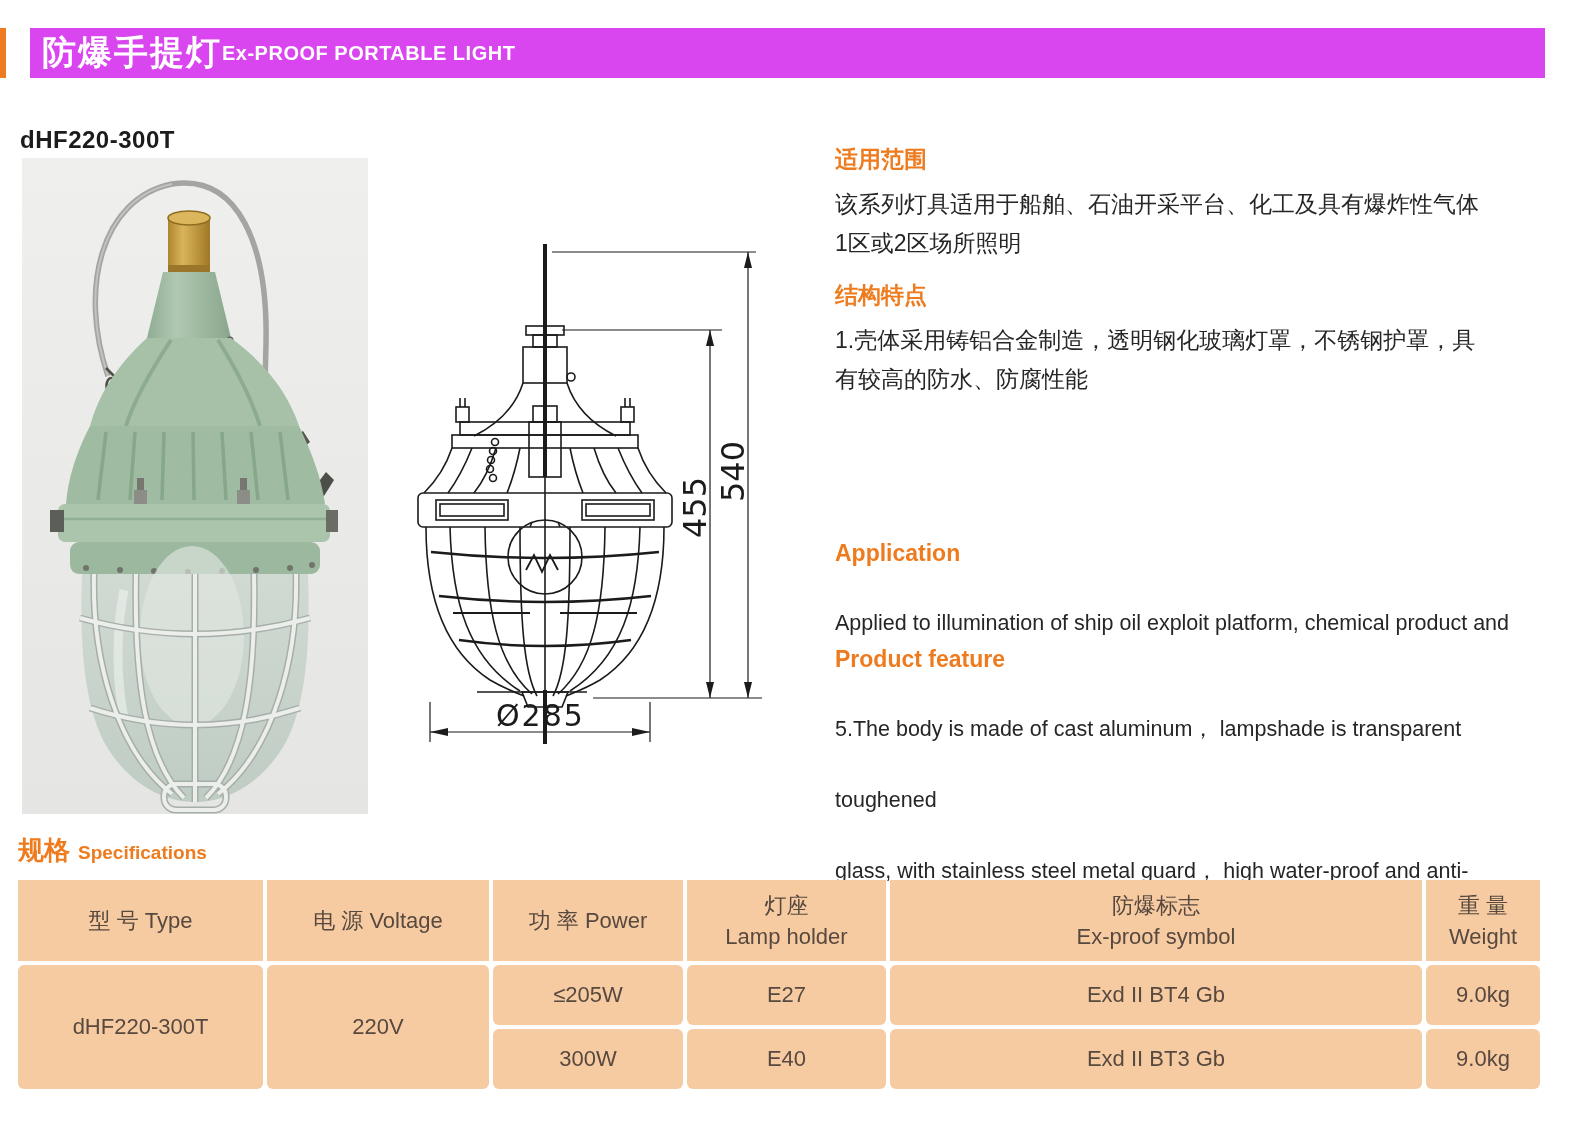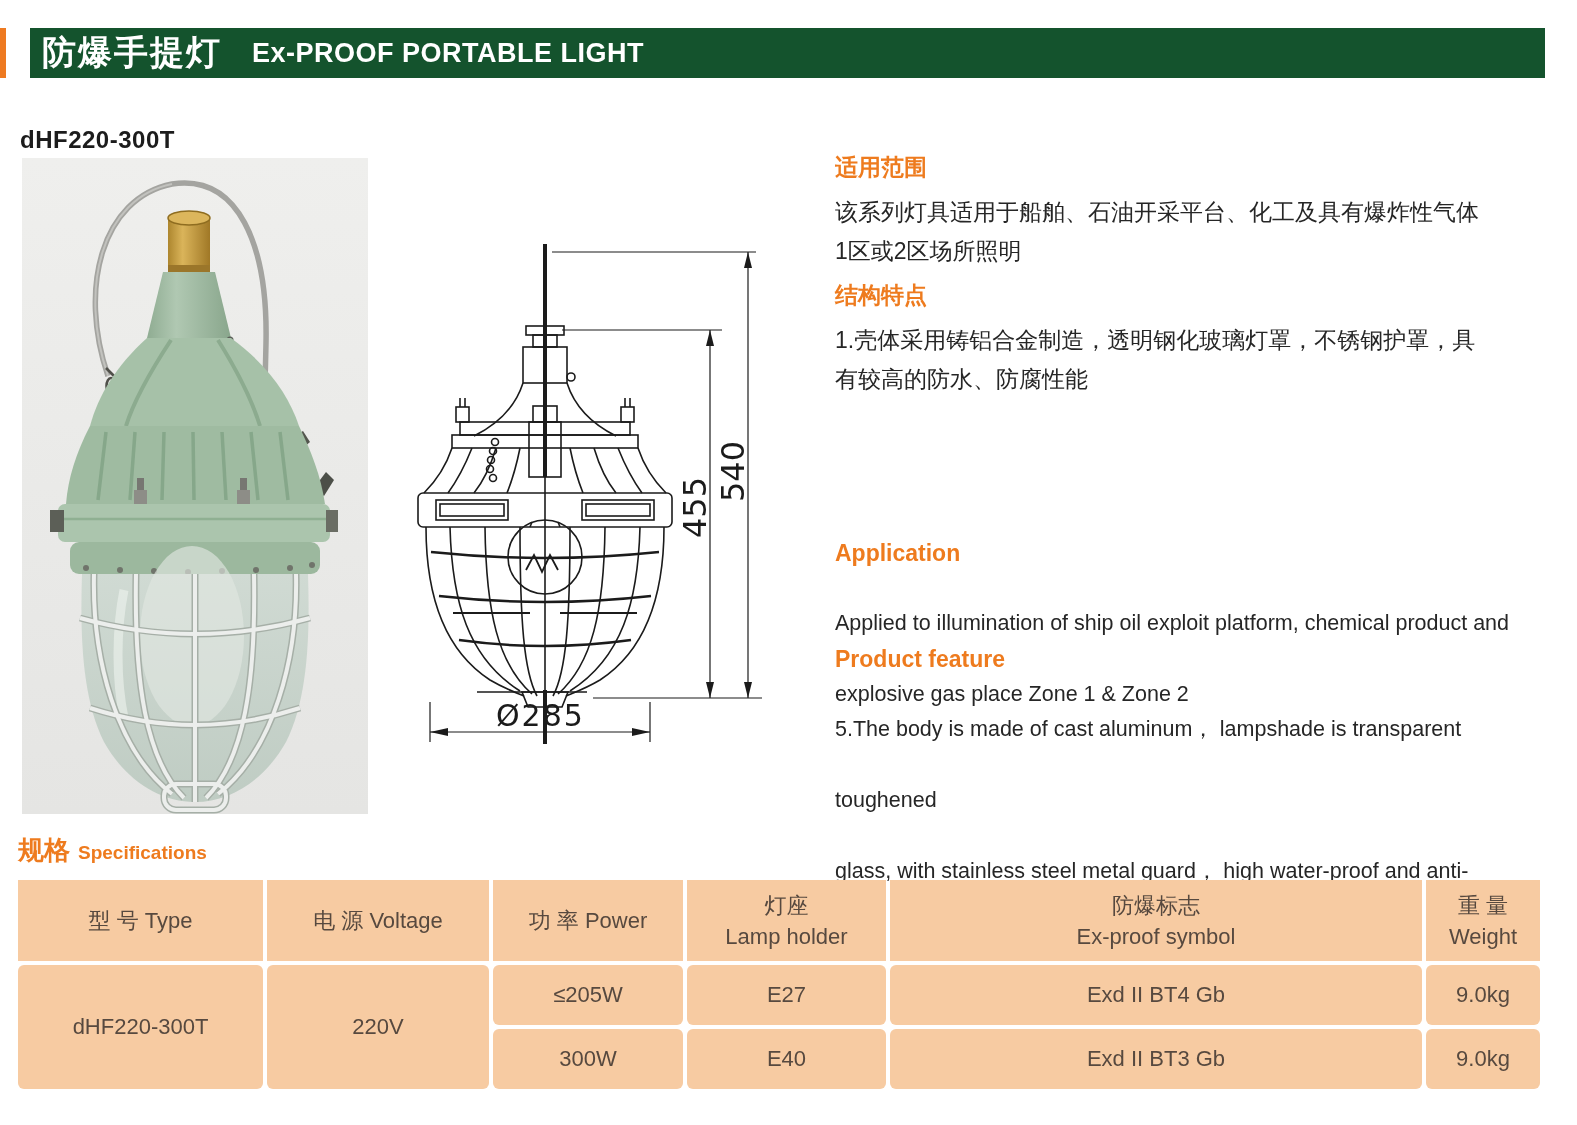--- a/index.html
+++ b/index.html
@@ -1,39 +1,39 @@
 <!DOCTYPE html>
 <html><head>
 <meta charset="utf-8">
 <style>
   html,body{margin:0;padding:0;background:#ffffff;}
   body{font-family:"Liberation Sans","DejaVu Sans",sans-serif;}
   .page{position:relative;width:1577px;height:1125px;background:#ffffff;overflow:hidden;}
 
   
   .banner-sliver{position:absolute;left:0;top:28px;width:6px;height:50px;background:#ee7a21;}
-  .banner{position:absolute;left:30px;top:28px;width:1515px;height:50px;background:#14532d;
+  .banner{position:absolute;left:30px;top:28px;width:1515px;height:50px;background:#d946ef;
           display:flex;align-items:center;color:#ffffff;}
   .banner-zh{font-size:34px;font-weight:bold;margin-left:12px;letter-spacing:2px;}
-  .banner-en{font-size:27px;font-weight:bold;margin-left:30px;letter-spacing:0.5px;}
+  .banner-en{font-size:20px;font-weight:bold;letter-spacing:0.5px;}
 
   
   .model{position:absolute;left:20px;top:126px;font-size:24px;font-weight:bold;color:#1c1c1c;letter-spacing:0.5px;}
 
   
   .photo{position:absolute;left:22px;top:158px;width:346px;height:656px;}
   .drawing{position:absolute;left:410px;top:230px;width:410px;height:560px;}
   .photo svg,.drawing svg{display:block;width:100%;height:100%;}
 
   
   .sec{position:absolute;left:835px;width:738px;}
   .sec h3{margin:0 0 10px 0;font-size:23px;font-weight:bold;color:#ee7b1e;}
   .zh-line{font-size:23px;color:#262626;line-height:39px;white-space:nowrap;}
   .en-line{font-size:21.5px;color:#262626;line-height:29px;white-space:nowrap;margin-top:42px;}
-  .sec-scope{top:152px;}
+  .sec-scope{top:144px;}
   .sec-structure{top:280px;}
   .sec-application{top:540px;}
   .sec-feature{top:646px;}
   .sec-feature h3{margin-bottom:19px;}
 
   
   .spec-head{position:absolute;left:18px;top:833px;display:flex;align-items:baseline;gap:8px;
              color:#ee7b1e;font-weight:bold;}
   .spec-zh{font-size:26px;}
   .spec-en{font-size:19px;}
@@ -283,21 +283,20 @@
 
   <div class="sec sec-structure">
     <h3>结构特点</h3>
     <div class="zh-line">1.壳体采用铸铝合金制造，透明钢化玻璃灯罩，不锈钢护罩，具</div>
     <div class="zh-line">有较高的防水、防腐性能</div>
   </div>
 
   <div class="sec sec-application">
     <h3>Application</h3>
     <div class="en-line">Applied to illumination of ship oil exploit platform, chemical product and</div>
-    <div class="en-line">explosive gas place Zone 1 &amp; Zone 2</div>
   </div>
 
   <div class="sec sec-feature">
     <h3>Product feature</h3>
     <div class="en-line">5.The body is made of cast aluminum，  lampshade is transparent</div>
     <div class="en-line">toughened</div>
     <div class="en-line">glass, with stainless steel metal guard，  high water-proof and anti-</div>
   </div>
 
   <div class="spec-head">

